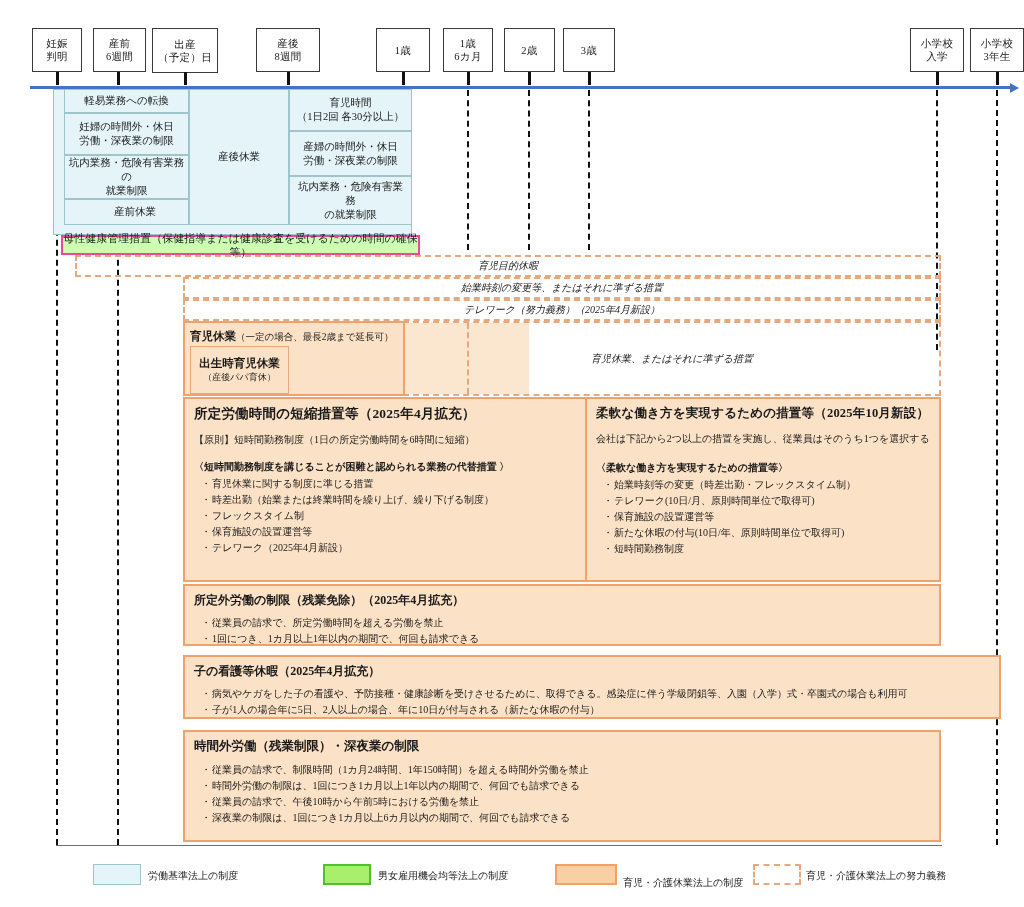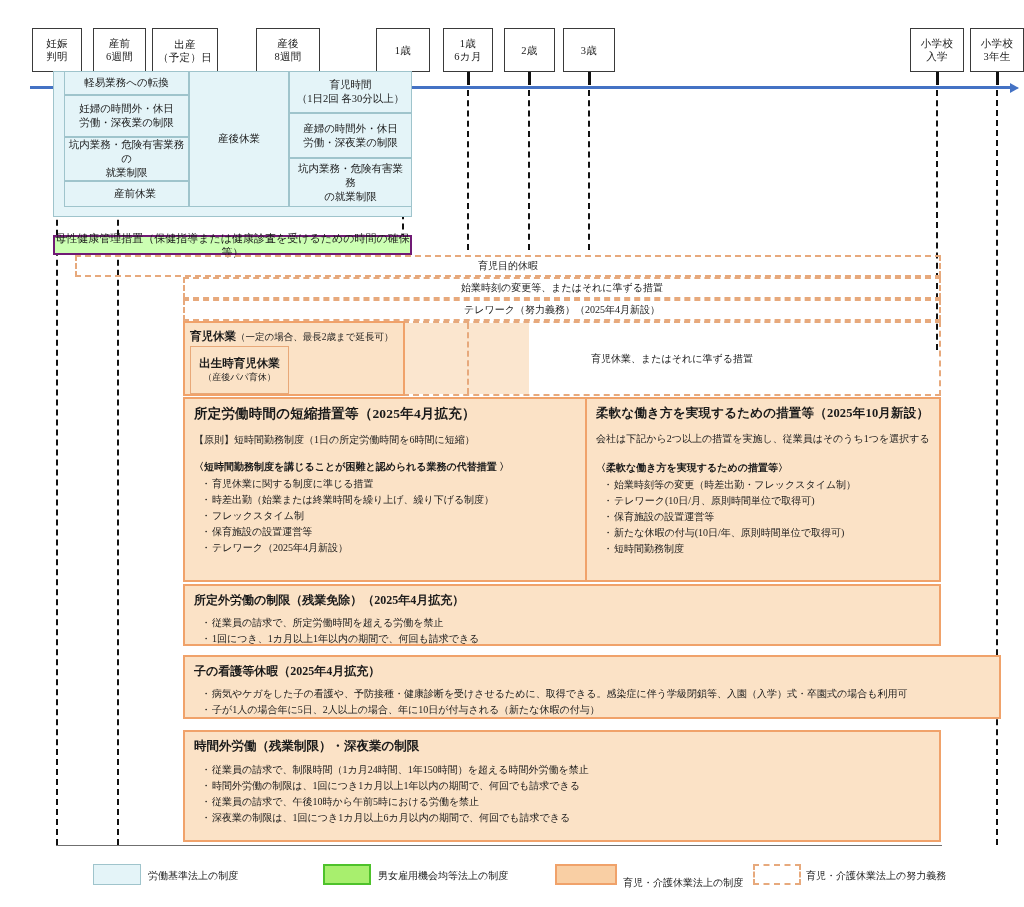--- a/index.html
+++ b/index.html
@@ -26,28 +26,28 @@
   }
 
   
   .blue{background:#e4f4f8;border:1px solid #9fc4cc;}
   .blue-cell{
     background:#e4f4f8;border:1px solid #9fc4cc;
     display:flex;align-items:center;justify-content:center;text-align:center;
     font-size:10.5px;line-height:14px;padding:1px 3px;
   }
   .green-cell{
-    background:#ccffb3;border:2px solid #701a75;
+    background:#ccffb3;border:2px solid #ec4899;
     display:flex;align-items:center;justify-content:center;text-align:center;
-    font-size:11px;line-height:14px;
+    font-size:11px;line-height:14px;margin-left:8px;
   }
   .orange-solid{background:#fbe2c6;border:2px solid #f0a26a;}
   .orange-solid-thin{background:#fbe2c6;border:1.5px solid #e8a878;}
   .orange-fill{background:#fbe6cf;}
-  .orange-dash{border:2px dashed #e7a97c;background:transparent;}
+  .orange-dash{border:2px dashed #e7a97c;background:transparent;font-style:italic;}
   .vdash-orange{width:0;border-left:2px dashed #e7a97c;}
   .ctr{display:flex;align-items:center;justify-content:center;text-align:center;}
   .pad{padding:6px 9px;}
   .h1{font-size:13.5px;font-weight:bold;letter-spacing:.2px;}
   .h2{font-size:11.5px;font-weight:bold;}
   .bd{font-size:10px;line-height:15.5px;}
   .sm{font-size:9px;}
   .note{font-size:9.5px;font-weight:normal;}
   .bullets{margin:0;padding:0;list-style:none;}
   .bullets li{font-size:10px;line-height:16px;padding-left:10px;position:relative;}
@@ -124,21 +124,21 @@
 
   <div class="abs vdash" style="left:56px;top:90px;height:755px;"></div>
   <div class="abs vdash" style="left:117px;top:90px;height:755px;"></div>
   <div class="abs vdash" style="left:402px;top:90px;height:160px;"></div>
   <div class="abs vdash" style="left:467px;top:90px;height:160px;"></div>
   <div class="abs vdash" style="left:528px;top:90px;height:160px;"></div>
   <div class="abs vdash" style="left:588px;top:90px;height:160px;"></div>
   <div class="abs vdash" style="left:936px;top:90px;height:260px;"></div>
   <div class="abs vdash" style="left:996px;top:90px;height:755px;"></div>
 
-  <div class="abs" style="left:53px;top:71px;width:359px;height:118px;">
+  <div class="abs" style="left:53px;top:89px;width:359px;height:118px;">
 
     <div class="abs blue" style="left:0;top:0;width:359px;height:146px;"></div>
 
     <div class="abs blue-cell" style="left:11px;top:0;width:125px;height:24px;">
       <span>軽易業務への転換</span>
     </div>
 
     <div class="abs blue-cell" style="left:11px;top:24px;width:125px;height:42px;white-space:pre-line;">
       <span>妊婦の時間外・休日
 労働・深夜業の制限</span>

